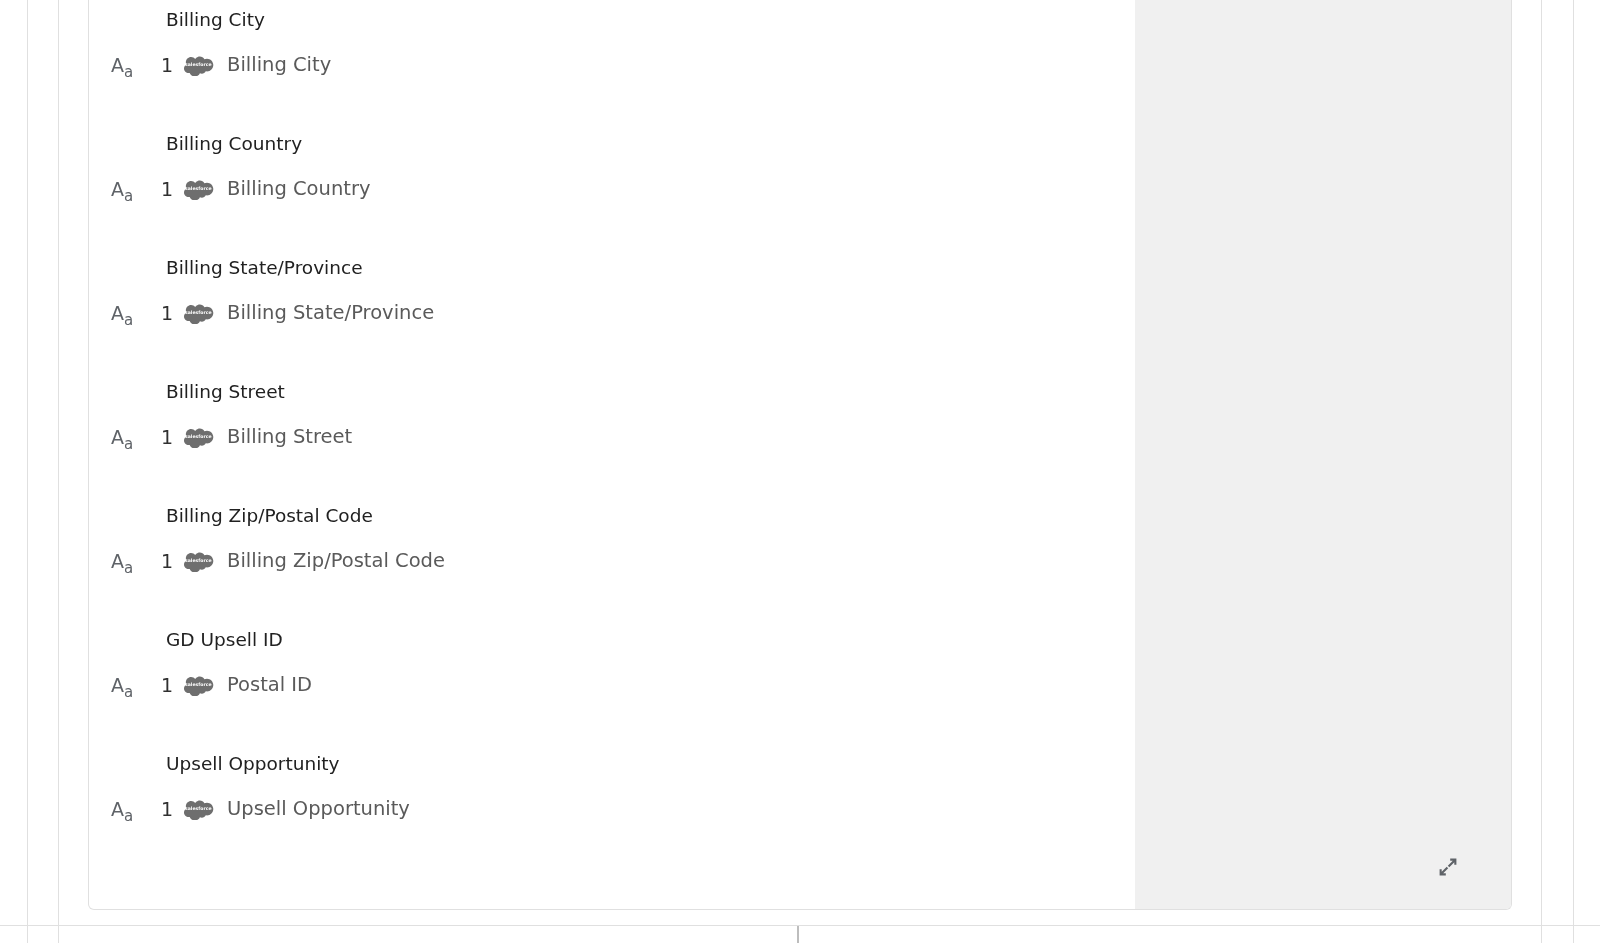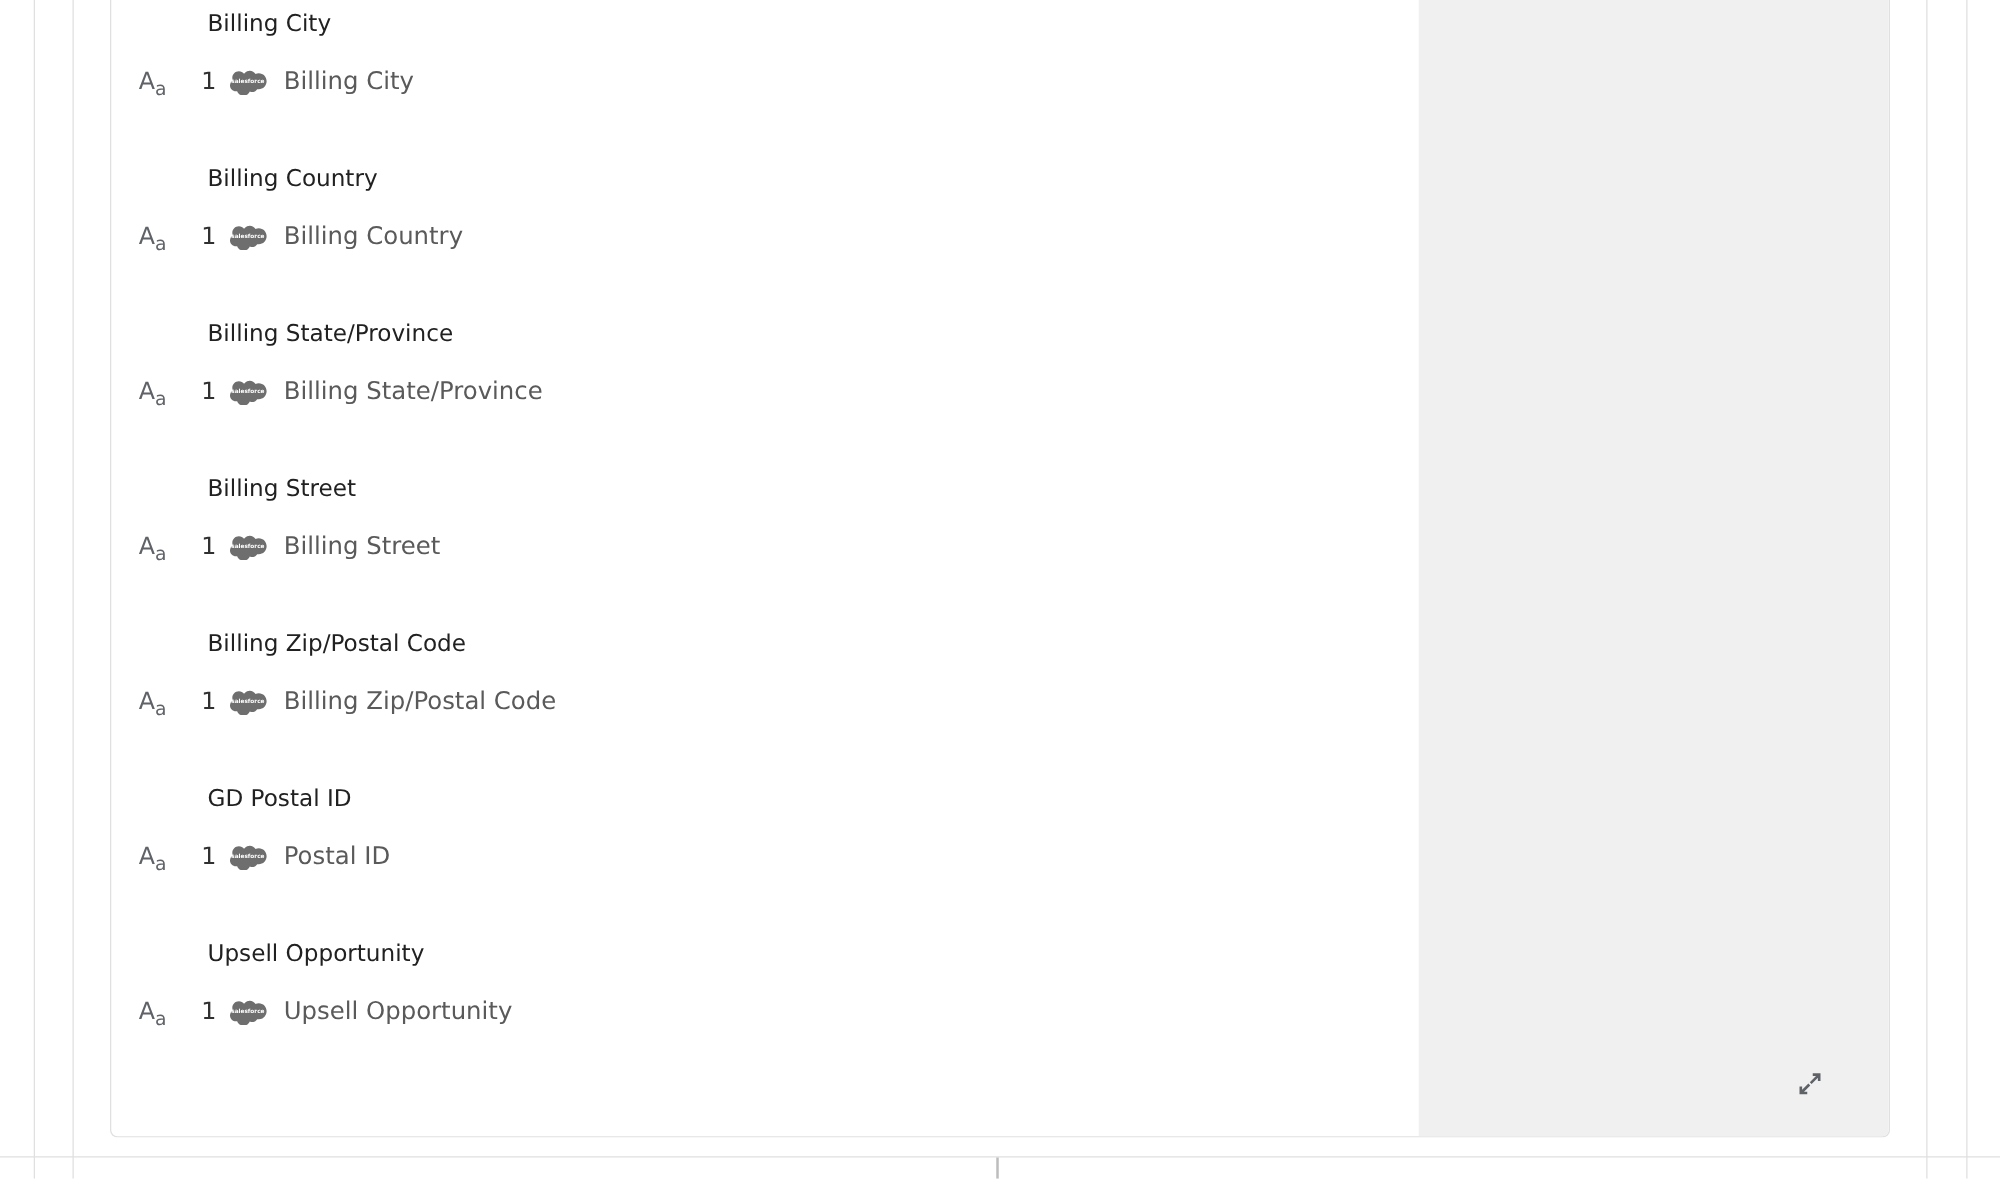--- a/index.html
+++ b/index.html
@@ -245,21 +245,21 @@
             <span class="sf-logo">
               <svg width="32" height="22" viewBox="0 0 32 22" aria-hidden="true">
                 <path fill="#6e6e6e" d="M12.0 4.1c1.0-1.0 2.3-1.6 3.8-1.6 2.0 0 3.7 1.1 4.6 2.7 0.8-0.35 1.6-0.55 2.6-0.55 3.5 0 6.3 2.85 6.3 6.4 0 3.55-2.8 6.4-6.3 6.4-0.43 0-0.85-0.04-1.25-0.12-0.77 1.37-2.24 2.3-3.92 2.3-0.7 0-1.37-0.16-1.96-0.45-0.83 1.95-2.76 3.32-5.02 3.32-2.35 0-4.36-1.48-5.13-3.56-0.34 0.07-0.69 0.11-1.05 0.11C2.05 19.05 0 16.98 0 14.43c0-1.71 0.92-3.2 2.29-4.0-0.28-0.65-0.44-1.37-0.44-2.12C1.85 5.34 4.19 3 7.08 3c1.7 0 3.21 0.81 4.16 2.07"></path>
                 <text x="14.3" y="12.4" font-family="DejaVu Sans, sans-serif" font-size="4.6" font-weight="700" fill="#ffffff" text-anchor="middle">salesforce</text>
               </svg>
             </span>
             <span class="target-label">Billing Zip/Postal Code</span>
           </div>
         </div>
         <div class="map-row">
-          <div class="src-label">GD Postal ID</div>
+          <div class="src-label">GD Upsell ID</div>
           <div class="target-line">
             <span class="type-icon"><span class="t-big">A</span><span class="t-small">a</span></span>
             <span class="seq-num">1</span>
             <span class="sf-logo">
               <svg width="32" height="22" viewBox="0 0 32 22" aria-hidden="true">
                 <path fill="#6e6e6e" d="M12.0 4.1c1.0-1.0 2.3-1.6 3.8-1.6 2.0 0 3.7 1.1 4.6 2.7 0.8-0.35 1.6-0.55 2.6-0.55 3.5 0 6.3 2.85 6.3 6.4 0 3.55-2.8 6.4-6.3 6.4-0.43 0-0.85-0.04-1.25-0.12-0.77 1.37-2.24 2.3-3.92 2.3-0.7 0-1.37-0.16-1.96-0.45-0.83 1.95-2.76 3.32-5.02 3.32-2.35 0-4.36-1.48-5.13-3.56-0.34 0.07-0.69 0.11-1.05 0.11C2.05 19.05 0 16.98 0 14.43c0-1.71 0.92-3.2 2.29-4.0-0.28-0.65-0.44-1.37-0.44-2.12C1.85 5.34 4.19 3 7.08 3c1.7 0 3.21 0.81 4.16 2.07"></path>
                 <text x="14.3" y="12.4" font-family="DejaVu Sans, sans-serif" font-size="4.6" font-weight="700" fill="#ffffff" text-anchor="middle">salesforce</text>
               </svg>
             </span>
             <span class="target-label">Postal ID</span>

